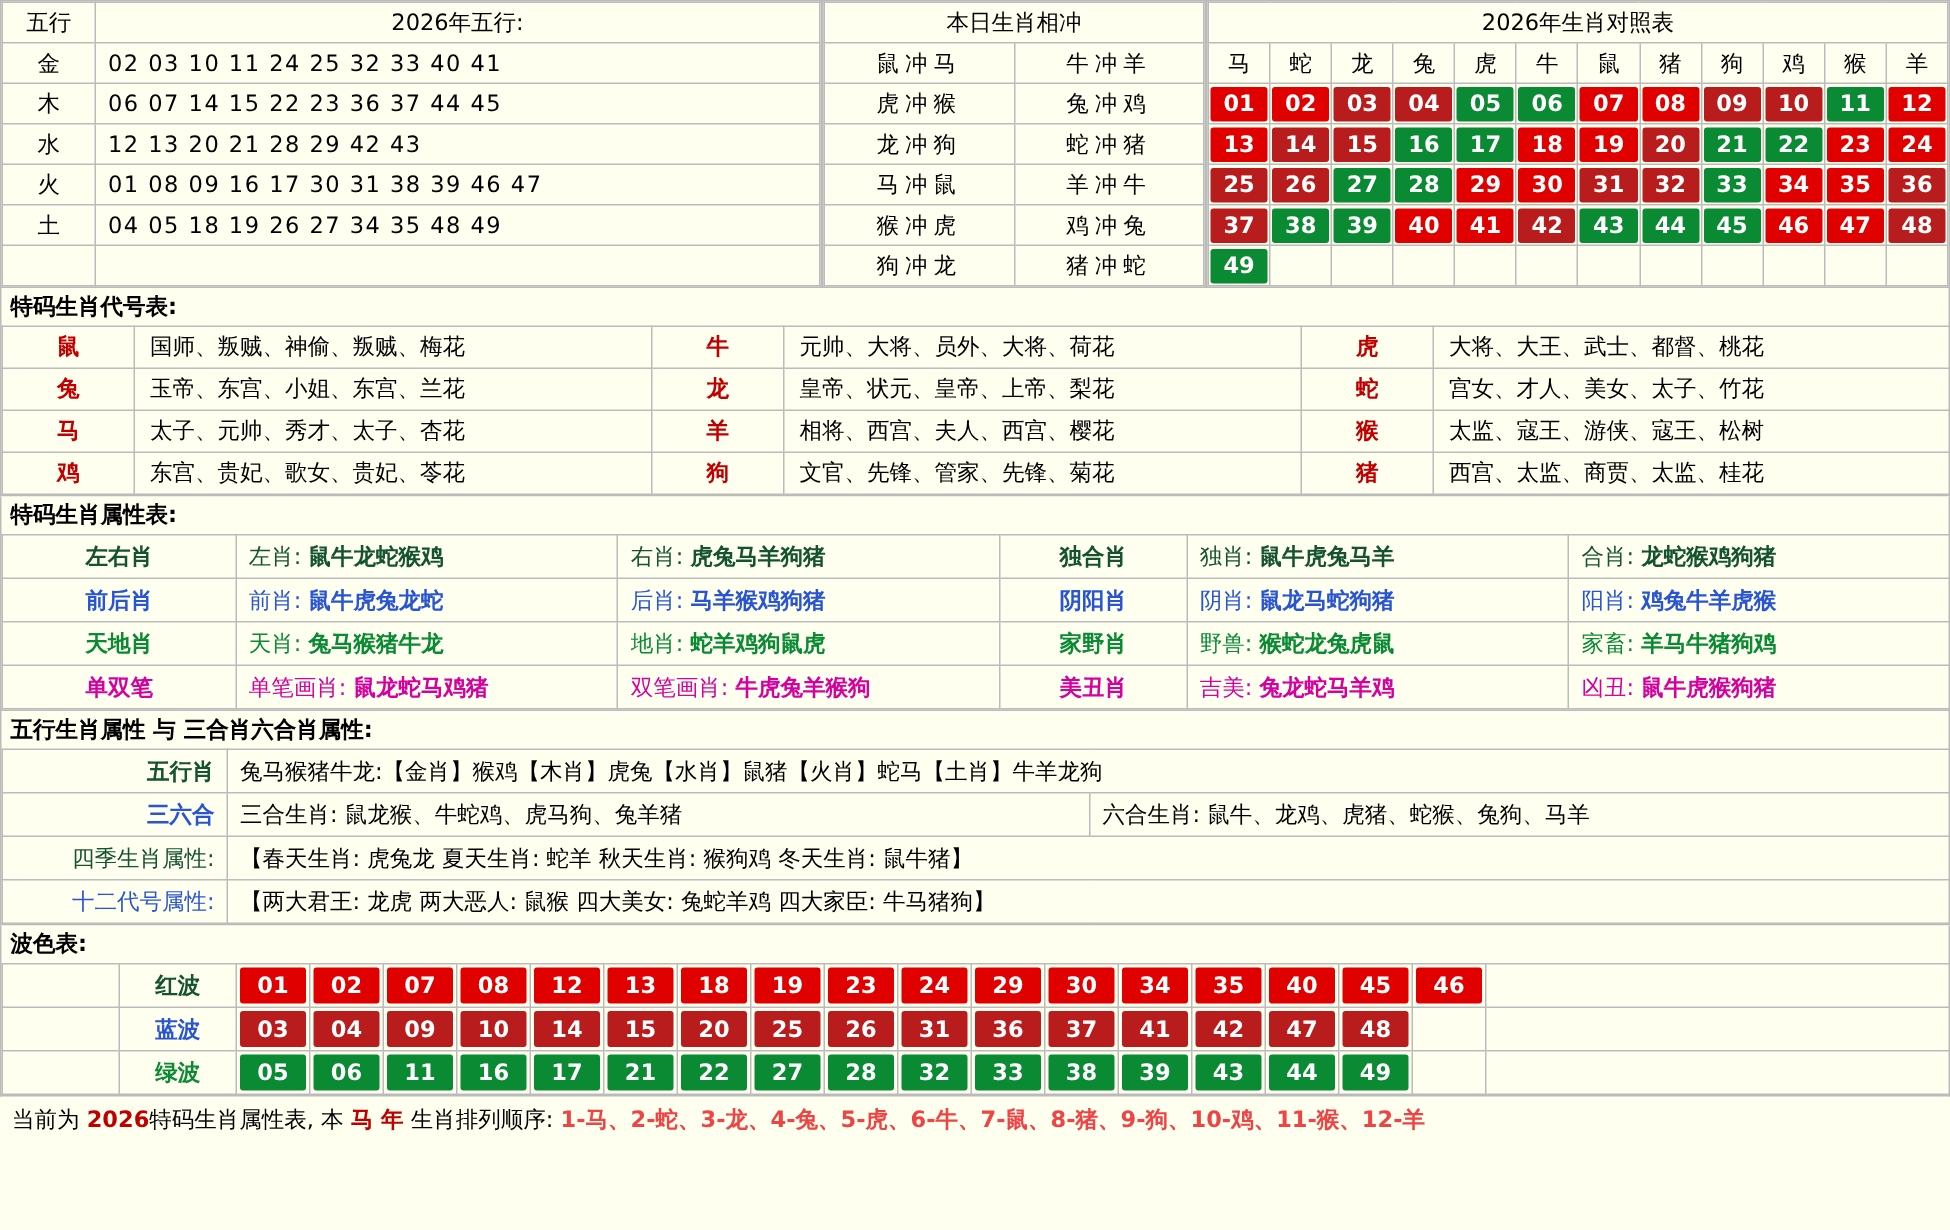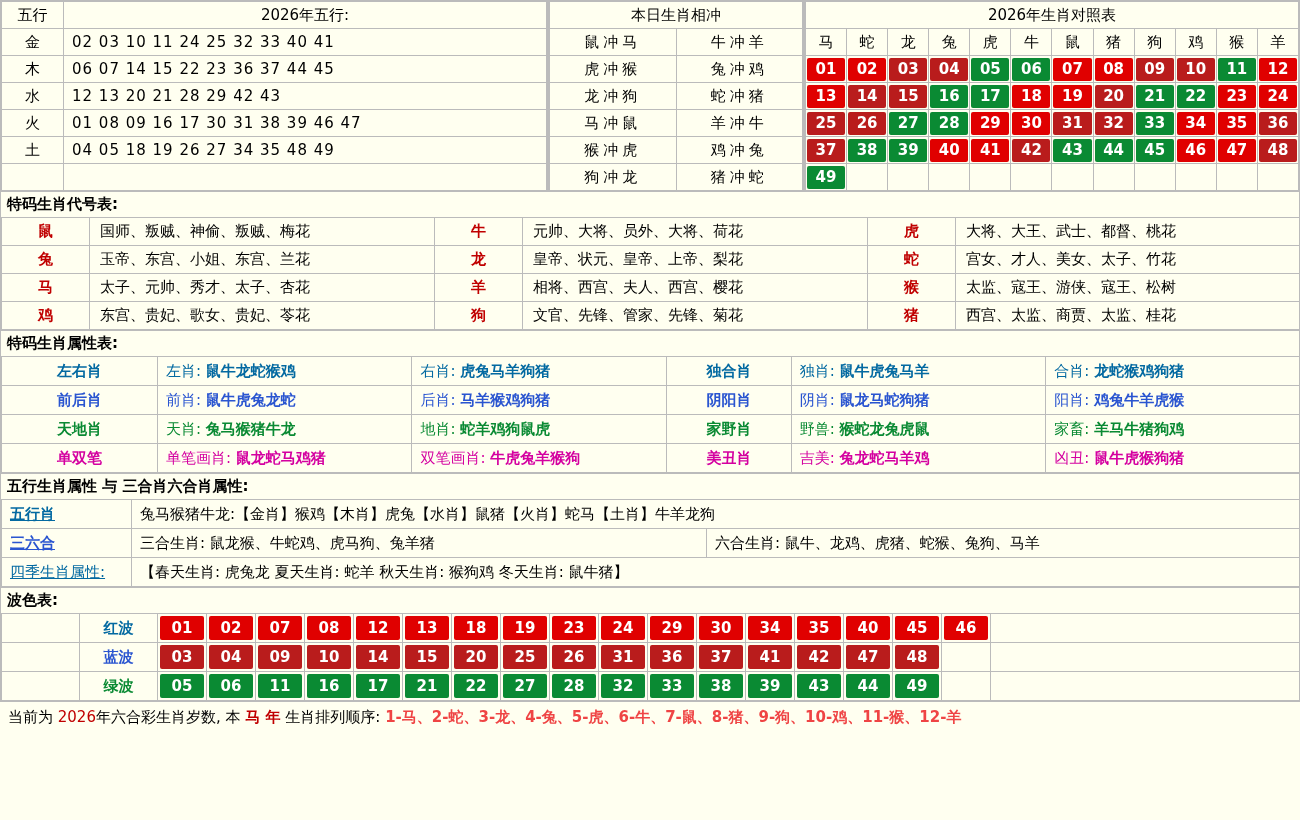--- a/index.html
+++ b/index.html
@@ -54,40 +54,40 @@
   .daihao td { border:1px solid #bbb; height:28px; }
   .daihao .z { width:88px; text-align:center; color:#c00000; font-weight:bold; }
   .daihao .v { padding-left:10px;margin-top:23px; }
 
   
   .shuxing table { width:1300px; }
   .shuxing td { border:1px solid #bbb; height:29px; padding:0 8px; }
   .shuxing .lbl { text-align:center; width:150px; }
   .shuxing .val { width:245px; }
   .shuxing .lbl2 { text-align:center; width:120px; }
-  .cred { color:#0369a1; }
+  .cred { color:#14532d; }
   .cblue { color:#2a55d0; }
   .cgreen { color:#0a8a33; }
   .cmag { color:#d400a0; }
   .bold { font-weight:bold; }
 
   
   .wxsx table { width:1300px; }
   .wxsx td { border:1px solid #bbb; height:29px; padding:0 8px; }
-  .wxsx .lbl { text-align:left; width:130px;text-decoration:underline; }
+  .wxsx .lbl { text-align:right; width:150px; }
 
   
   .bose table { width:1300px; }
   .bose td { border:1px solid #bbb; height:29px; text-align:center; }
   .bose .lbl { width:78px; }
   .bose .cell { width:49px; padding:2px; }
   .bosenum { display:block; height:24px; line-height:24px; color:#fff; font-weight:bold; font-size:15px; }
 
   .footer { padding:6px 8px; font-size:15px; white-space:nowrap; overflow:hidden; }
-  .footer .y { color:#c00000; font-weight:normal; }
+  .footer .y { color:#c00000; font-weight:bold; }
   .footer .h { color:#c00000; font-weight:bold; }
   .footer .list { color:#ef4444; font-weight:bold; }
 </style>
 </head>
 <body>
 
 <div class="top">
 
   <div class="topbox wx">
     <table>
@@ -463,20 +463,24 @@
     </tr>
     <tr>
       <td class="lbl cblue bold">三六合</td>
       <td style="width:575px">三合生肖: 鼠龙猴、牛蛇鸡、虎马狗、兔羊猪</td>
       <td>六合生肖: 鼠牛、龙鸡、虎猪、蛇猴、兔狗、马羊</td>
     </tr>
     <tr>
       <td class="lbl cred">四季生肖属性:</td>
       <td colspan="2">【春天生肖: 虎兔龙 夏天生肖: 蛇羊 秋天生肖: 猴狗鸡 冬天生肖: 鼠牛猪】</td>
     </tr>
+    <tr>
+      <td class="lbl cblue">十二代号属性:</td>
+      <td colspan="2">【两大君王: 龙虎 两大恶人: 鼠猴 四大美女: 兔蛇羊鸡 四大家臣: 牛马猪狗】</td>
+    </tr>
   </tbody>
     </table>
 </div>
 
 <div class="sect bose">
   <div class="hdr">波色表:</div>
   <table>
     <tbody>
         <tr>
       <td class="lbl"></td>
@@ -641,17 +645,17 @@
           </td>
       <td class="cell"></td>
       <td></td>
     </tr>
   </tbody>
     </table>
 </div>
 
 <div class="footer">
   <span>当前为</span>
-  <span class="y">2026</span><span>年六合彩生肖岁数, 本</span>
+  <span class="y">2026</span><span>特码生肖属性表, 本</span>
   <span class="h">马 年</span>
   <span>生肖排列顺序:</span>
   <span class="list">1-马、2-蛇、3-龙、4-兔、5-虎、6-牛、7-鼠、8-猪、9-狗、10-鸡、11-猴、12-羊</span>
 </div>
 
 </body></html>

